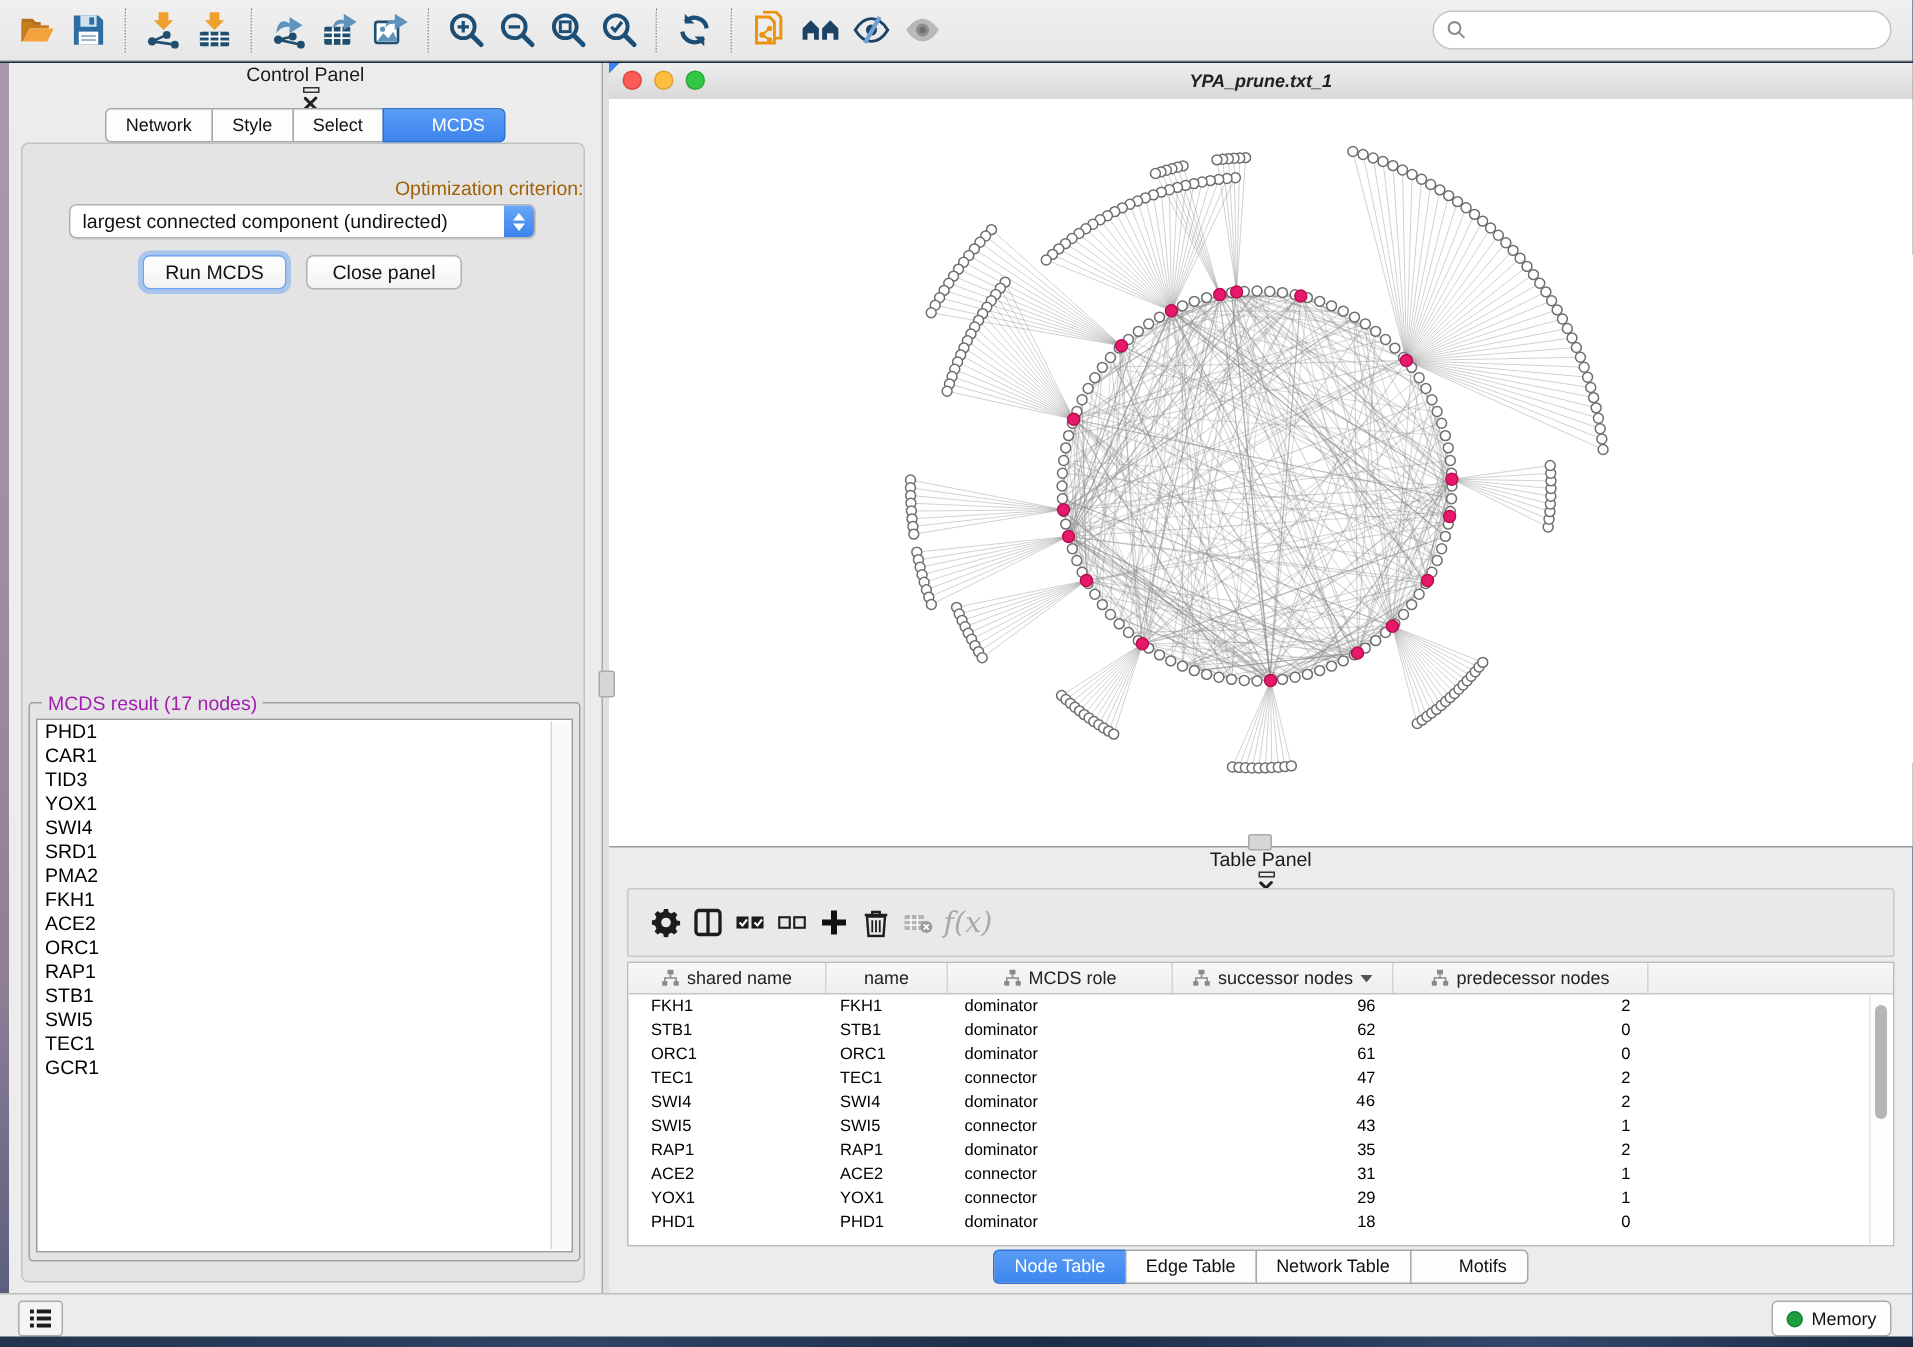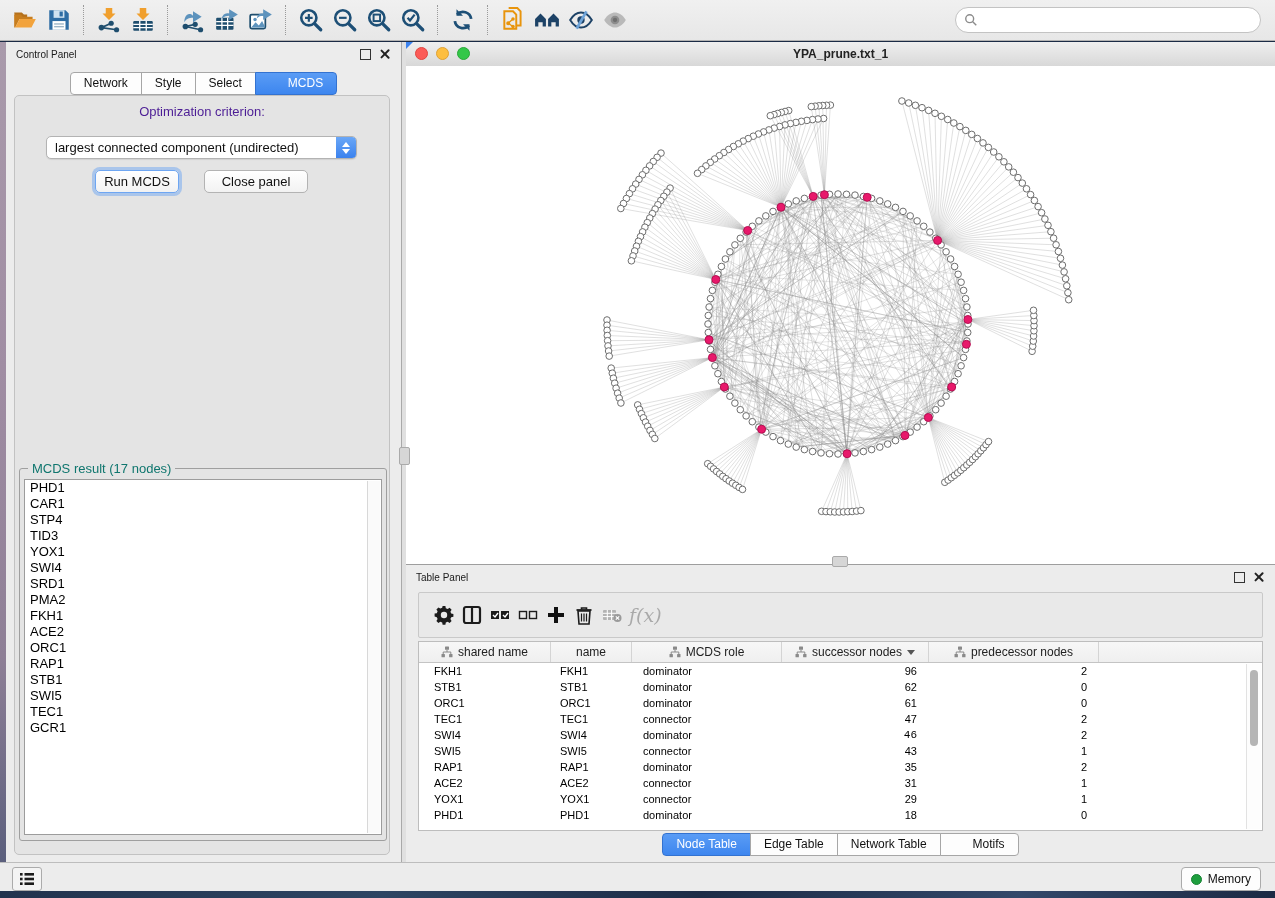--- a/index.html
+++ b/index.html
@@ -20,62 +20,62 @@
     display:flex;align-items:center;padding:0 8px;box-sizing:border-box;}
   .tbtn{width:34px;height:32px;display:flex;align-items:center;justify-content:center;border-radius:4px;}
   .tbtn svg{width:26px;height:26px;}
   .tsep{width:1px;height:30px;border-left:1px dotted #9a9a9a;margin:0 7px;}
   .tspacer{flex:1;}
   .searchbox{width:288px;height:24px;background:#fff;border:1px solid #c3c3c3;border-radius:13px;
     display:flex;align-items:center;padding:0 8px;margin-right:6px;}
   .searchbox svg{width:14px;height:14px;margin-right:5px;flex:none;}
   .searchbox input{border:none;outline:none;flex:1;font-size:12px;font-family:"Liberation Sans",sans-serif;background:transparent;}
   
-  .panel-header{height:24px;display:flex;align-items:center;font-size:10px;color:#1a1a1a;padding:0 10px;}
+  .panel-header{height:24px;display:flex;align-items:center;font-size:13px;color:#1a1a1a;padding:0 10px;flex-direction:column;}
   .ph-title{flex:1;}
   .wicon{width:13px;height:13px;margin-left:7px;position:relative;}
   .float-ic{border:1.6px solid #333;width:9px;height:9px;margin-top:1px;}
   .close-ic::before,.close-ic::after{content:"";position:absolute;left:5.5px;top:0.5px;width:2.4px;height:12px;background:#222;border-radius:1px;}
   .close-ic::before{transform:rotate(45deg);}
   .close-ic::after{transform:rotate(-45deg);}
   
   .control-panel{position:absolute;left:6px;top:42px;width:396px;height:820px;background:#ececec;box-sizing:border-box;border-right:1px solid #a9a9a9;}
   .cp-tabs{position:absolute;left:0;top:30px;width:100%;display:flex;justify-content:center;z-index:2;}
   .seg{padding:3px 13px 4px;border:1px solid #a6a6a6;background:#fdfdfd;font-size:12px;margin-left:-1px;color:#111;}
   .seg:first-child{border-radius:4px 0 0 4px;margin-left:0;}
   .seg:last-child{border-radius:0 4px 4px 0;padding-left:32px;}
   .seg-sel{background:linear-gradient(#5a9cf5,#3d86ef);border-color:#3372d0;color:#fff;}
   .cp-card{position:absolute;left:8px;top:53px;width:376px;height:760px;background:#e4e4e4;
     border:1px solid #c2c2c2;border-radius:5px;box-sizing:border-box;}
-  .opt-label{position:absolute;left:0;top:8px;width:100%;text-align:center;font-size:13px;color:#4c1d95;}
+  .opt-label{position:absolute;left:0;top:22px;width:100%;text-align:right;font-size:13px;color:#a16207;}
   .criterion{position:absolute;left:31px;top:40px;width:311px;height:23px;background:#fff;border:1px solid #b3b3b3;
     border-radius:5px;display:flex;align-items:center;box-sizing:border-box;box-shadow:0 1px 1px rgba(0,0,0,.08);}
   .criterion .val{flex:1;font-size:13px;padding-left:8px;color:#111;white-space:nowrap;}
   .crt-cap{width:20px;height:21px;background:linear-gradient(#6aa7f7,#3b82ee);border-radius:0 4px 4px 0;
     display:flex;flex-direction:column;align-items:center;justify-content:center;gap:2px;}
   .chev{width:0;height:0;border-left:4px solid transparent;border-right:4px solid transparent;}
   .chev.up{border-bottom:5px solid #fff;}
   .chev.down{border-top:5px solid #fff;}
   .btn{position:absolute;height:23px;background:linear-gradient(#ffffff,#f2f2f2);border:1px solid #b3b3b3;border-radius:5px;
     font-size:13px;color:#111;display:flex;align-items:center;justify-content:center;box-sizing:border-box;}
-  .btn-run{left:80px;top:74px;width:84px;border-color:#6ea6f2;box-shadow:0 0 0 3px rgba(110,166,242,.5);}
+  .btn-run{left:80px;top:74px;width:96px;border-color:#6ea6f2;box-shadow:0 0 0 3px rgba(110,166,242,.5);}
   .btn-close{left:189px;top:74px;width:104px;}
   .groupbox{position:absolute;left:4px;top:372px;width:366px;height:371px;border:1px solid #9f9f9f;border-radius:3px;}
-  .gb-title{position:absolute;left:8px;top:-8px;background:#e4e4e4;padding:0 4px;font-size:13px;color:#0f766e;}
+  .gb-title{position:absolute;left:8px;top:-8px;background:#e4e4e4;padding:0 4px;font-size:13px;color:#a21caf;}
   .mcds-list{position:absolute;left:4px;top:10px;right:4px;bottom:5px;background:#fff;border:1px solid #9c9c9c;overflow:hidden;}
   .mcds-scroll{position:absolute;top:1px;bottom:1px;right:1px;width:12px;background:#fafafa;border-left:1px solid #d8d8d8;}
   .li{font-size:13px;line-height:16px;padding-left:5px;color:#000;}
   
   .vsplit{position:absolute;left:402px;top:42px;width:4px;height:820px;background:#e0e0e0;border-right:1px solid #9e9e9e;}
   .vsplit-handle{position:absolute;left:399px;top:447px;width:9px;height:16px;background:#d6d6d6;border:1px solid #aaa;border-radius:2px;z-index:3;}
   .hsplit-handle{position:absolute;left:832px;top:556px;width:14px;height:9px;background:#d6d6d6;border:1px solid #aaa;border-radius:2px;z-index:3;}
   
   .net-panel{position:absolute;left:406px;top:42px;width:869px;height:523px;background:#fff;box-sizing:border-box;border-bottom:1px solid #9e9e9e;}
   .net-titlebar{height:24px;background:linear-gradient(#efefef,#d8d8d8);border-bottom:1px solid #ababab;position:relative;
-    display:flex;align-items:center;justify-content:center;font-size:12px;font-weight:bold;color:#222;}
+    display:flex;align-items:center;justify-content:center;font-size:12px;font-weight:bold;color:#222;font-style:italic;}
   .tl-dots{position:absolute;left:9px;top:5px;display:flex;gap:8px;}
   .tl{width:13px;height:13px;border-radius:50%;}
   .tl.red{background:#fc5b57;border:1px solid #e14640;box-sizing:border-box;}
   .tl.yellow{background:#fdbe3f;border:1px solid #dfa133;box-sizing:border-box;}
   .tl.green{background:#33c748;border:1px solid #2aa838;box-sizing:border-box;}
   .focus-corner{position:absolute;left:0;top:0;width:0;height:0;border-top:7px solid #3b82ee;border-right:7px solid transparent;z-index:2;}
   .net-canvas{position:absolute;left:0;top:24px;right:0;bottom:0;background:#fff;overflow:hidden;}
   
   .table-panel{position:absolute;left:406px;top:565px;width:869px;height:297px;background:#ececec;box-sizing:border-box;}
   .tp-toolbar{position:absolute;left:12px;top:27px;width:845px;height:46px;background:#e9e9e9;border:1px solid #c9c9c9;border-radius:2px;
@@ -279,21 +279,20 @@
         </span>
     </div>
     <div class="btn btn-run">Run MCDS</div>
     <div class="btn btn-close">Close panel</div>
     <div class="groupbox">
       <div class="gb-title">MCDS result (17 nodes)</div>
       <div class="mcds-list" id="mcds-list">
 
       <div class="li">PHD1</div>
           <div class="li">CAR1</div>
-          <div class="li">STP4</div>
           <div class="li">TID3</div>
           <div class="li">YOX1</div>
           <div class="li">SWI4</div>
           <div class="li">SRD1</div>
           <div class="li">PMA2</div>
           <div class="li">FKH1</div>
           <div class="li">ACE2</div>
           <div class="li">ORC1</div>
           <div class="li">RAP1</div>
           <div class="li">STB1</div>

